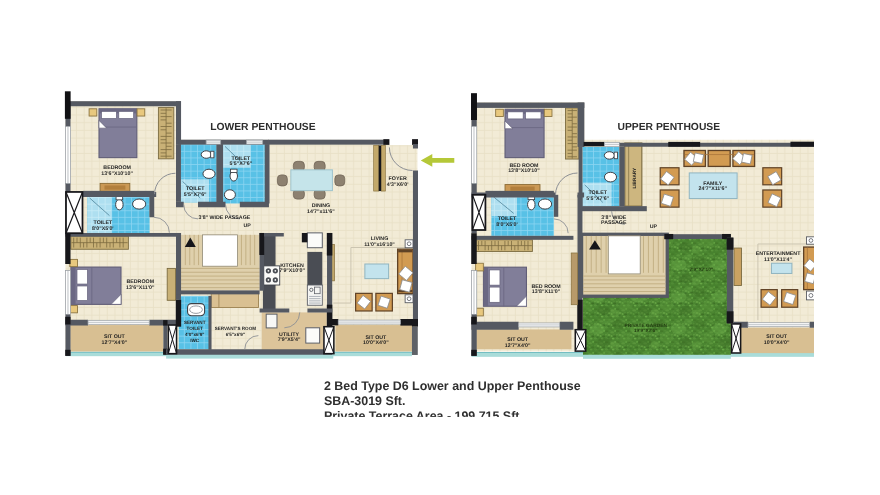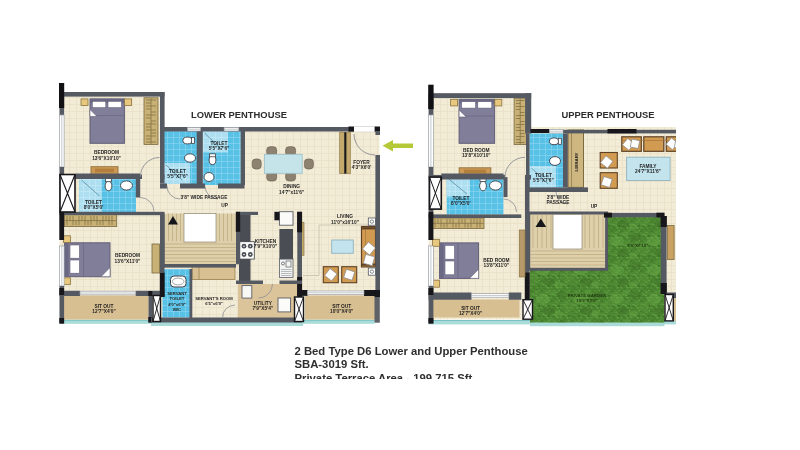--- a/index.html
+++ b/index.html
@@ -1,16 +1,16 @@
 <!DOCTYPE html>
 <html><head>
 <meta charset="utf-8">
 <style>
   html,body{margin:0;padding:0;background:#fff;}
-  #page{position:relative;width:676px;height:450px;background:#ffffff;overflow:hidden;
+  #page{position:relative;width:740px;height:450px;background:#ffffff;overflow:hidden;
         font-family:"Liberation Sans", sans-serif;}
   svg{display:block;}
   text{font-family:"Liberation Sans", sans-serif;}
 </style>
 </head>
 <body>
 <div id="page">
 <svg width="800" height="450" viewBox="0 0 800 450">
 <defs>
 

